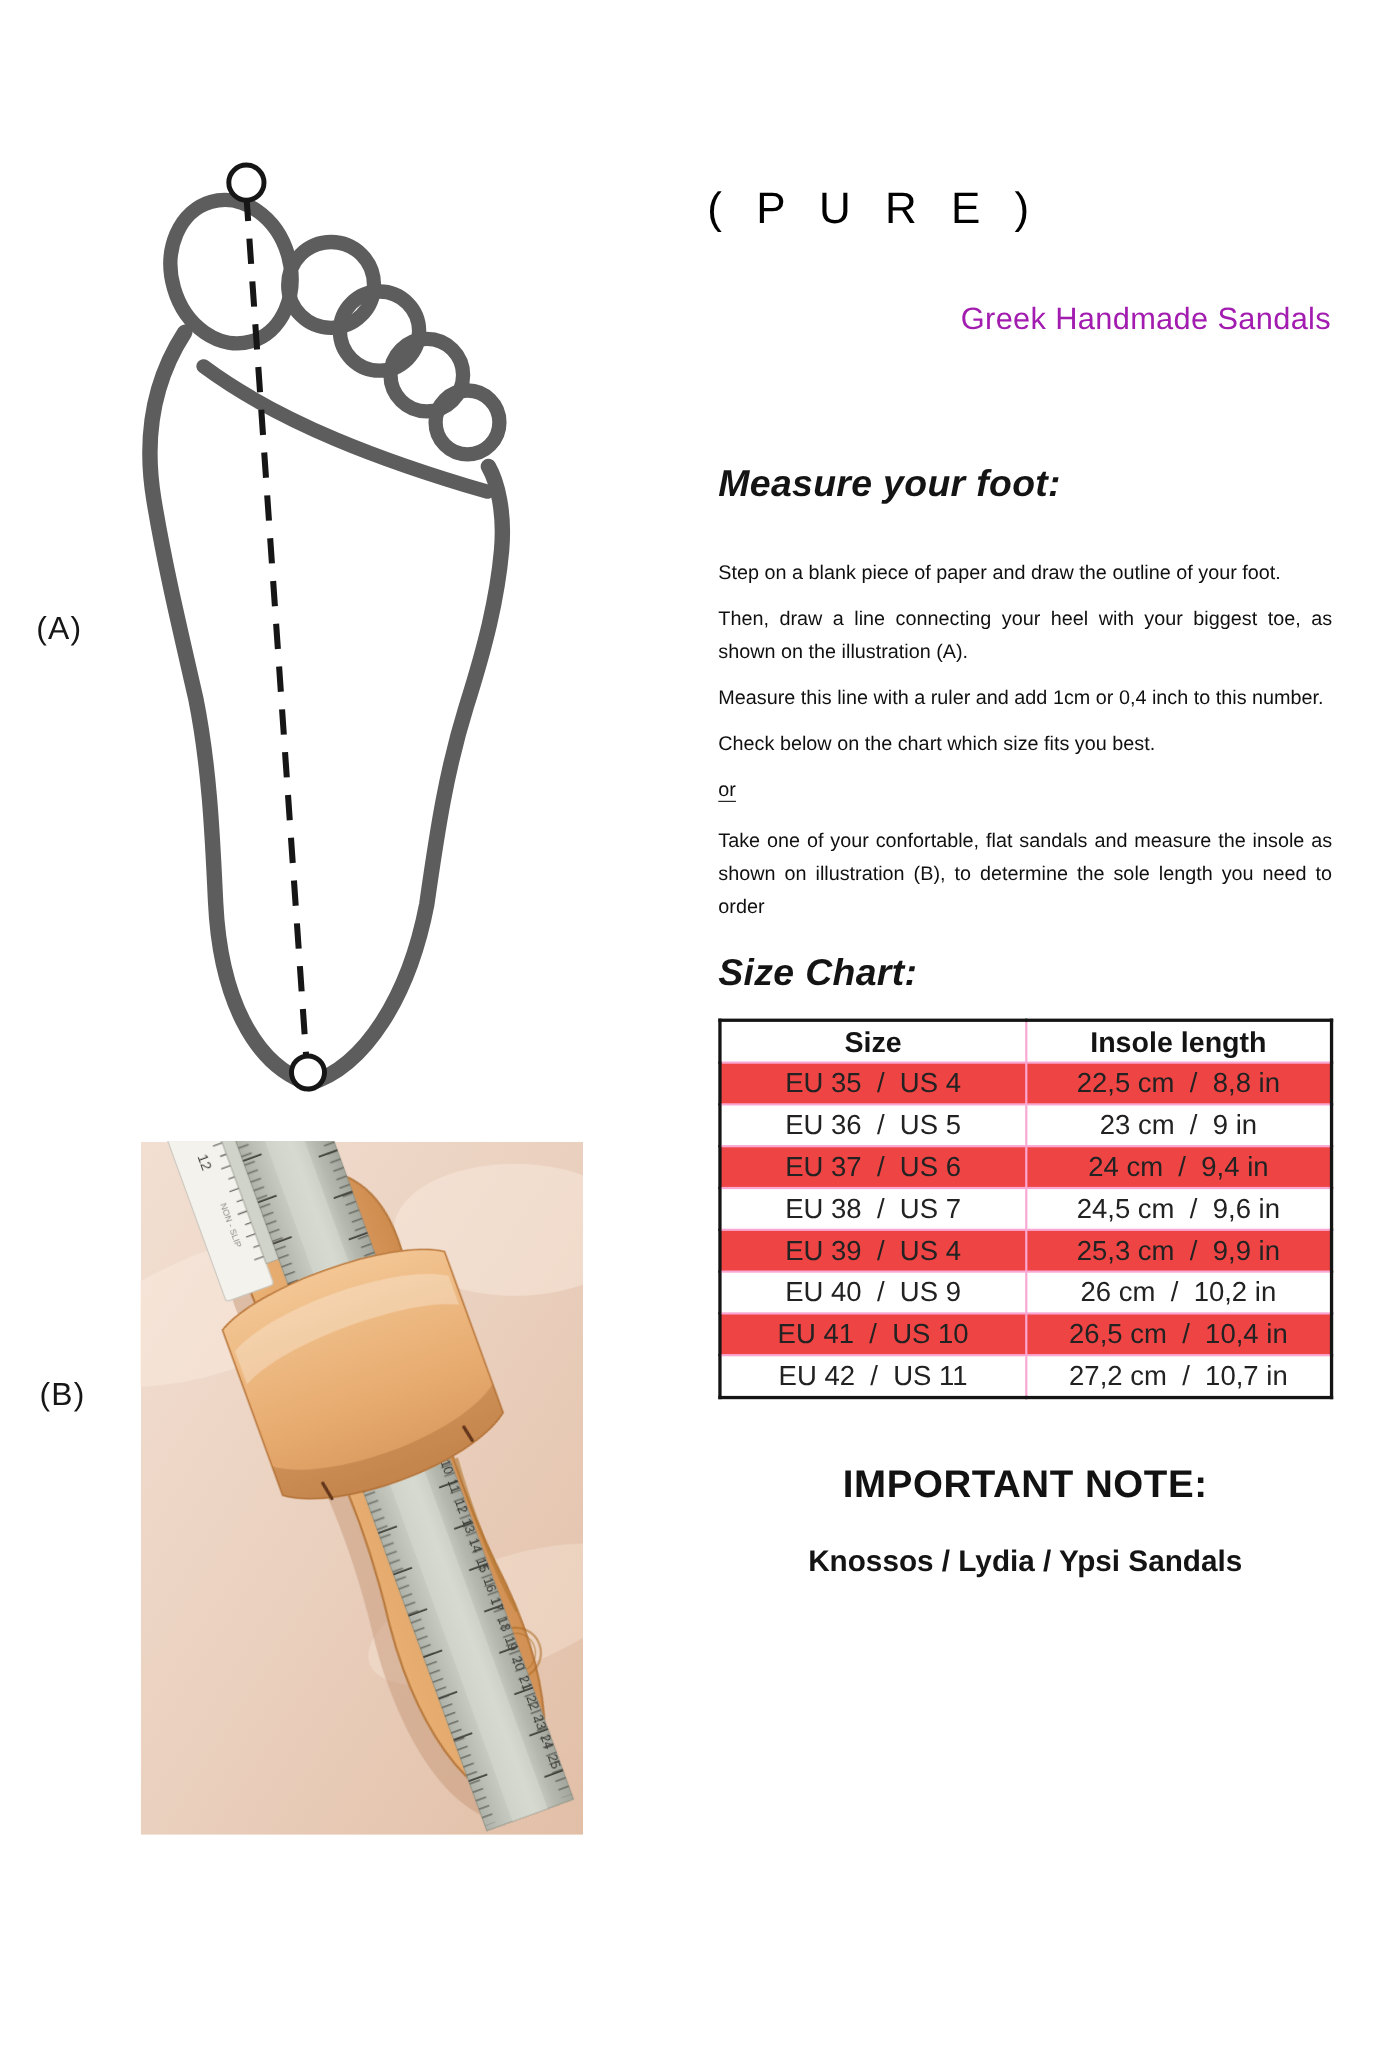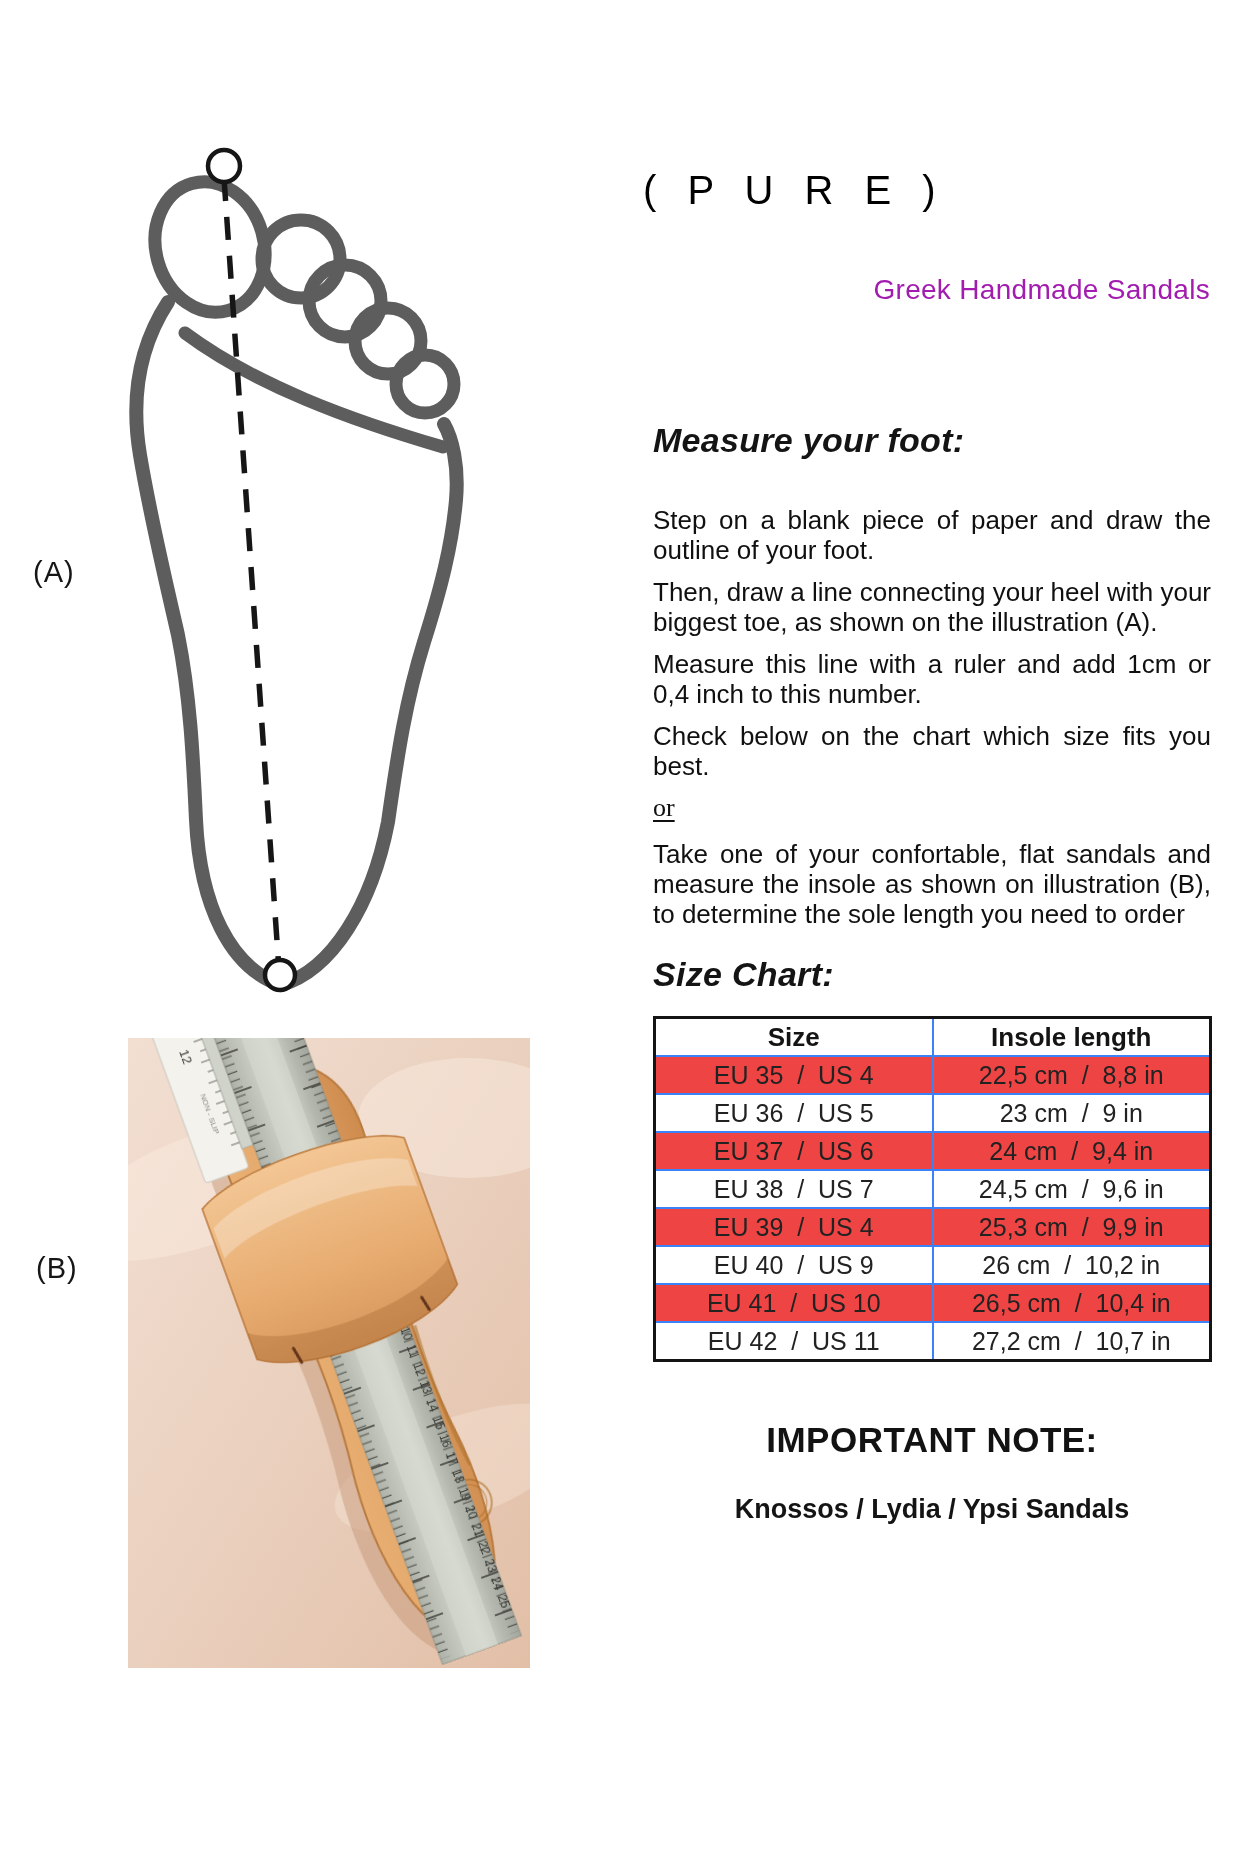--- a/index.html
+++ b/index.html
@@ -18,27 +18,27 @@
   }
   .tagline {
     position:absolute; left:653px; top:274px; width:557px; text-align:right;
     font-size:28px; font-weight:400; color:#a21caf; letter-spacing:0.3px;
   }
   .content { position:absolute; left:653px; top:420px; width:558px; }
   .content h2 {
     margin:0 0 45px 0; font-size:34px; line-height:40px; font-weight:600;
     color:#141414; letter-spacing:0.3px;font-style:italic;
   }
-  .content p { margin:0 0 12px 0; font-size:26px; line-height:30px; text-align:justify; }
-  .or-line { margin:8px 0 16px 0 !important; text-align:center;font-family:Liberation Serif, serif; }
+  .content p { margin:0 0 12px 0; font-size:18px; line-height:30px; text-align:justify; }
+  .or-line { margin:8px 0 16px 0 !important; text-align:center; }
   .or-line span { text-decoration:underline; text-underline-offset:4px; }
   h2.sc-heading { margin:25px 0 22px 0; }
   table.size-chart { border-collapse:collapse; width:559px; border:3px solid #141414; table-layout:fixed; }
   .size-chart th, .size-chart td {
-    border:2px solid #3b82f6; height:36px; padding:0; text-align:center;
+    border:2px solid #f9a8d4; height:36px; padding:0; text-align:center;
     vertical-align:middle; white-space:pre; font-size:25px; color:#222222;
   }
   .size-chart th { font-weight:600; font-size:26px; color:#141414; }
   tr.shaded td { background:#ef4444; }
   .note { margin-top:58px; text-align:center; }
   .note h3 { margin:0; font-size:35px; font-weight:700; letter-spacing:0.5px; color:#121212; }
   .note p { text-align:center; }
   .note .models { margin:34px 0 4px 0; font-size:27px; font-weight:600; color:#141414; }
   .note .rec { margin:0; font-size:27px; font-weight:400; color:#1b1b1b; letter-spacing:0.3px; }
 </style>

